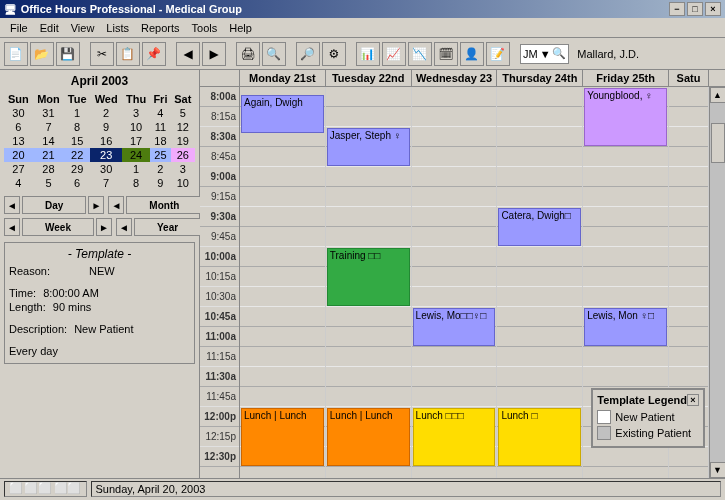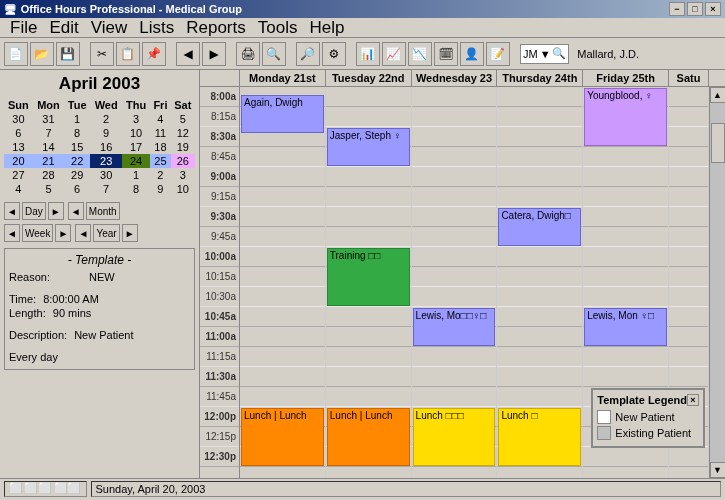--- a/index.html
+++ b/index.html
@@ -32,21 +32,21 @@
       background: #d4d0c8;
       height: 20px;
       display: flex;
       align-items: center;
       padding: 0 4px;
       border-bottom: 1px solid #888;
     }
     .menu-item {
       padding: 2px 6px;
       cursor: pointer;
-      font-size: 17px;
+      font-size: 11px;
     }
 
     
     .toolbar {
       background: #d4d0c8;
       height: 32px;
       display: flex;
       align-items: center;
       padding: 2px 4px;
       gap: 2px;
@@ -83,21 +83,21 @@
       flex-direction: column;
     }
 
     
     .mini-cal {
       padding: 4px;
     }
     .mini-cal-header {
       text-align: center;
       font-weight: bold;
-      font-size: 17px;
+      font-size: 12px;
       margin-bottom: 4px;
     }
     .mini-cal table {
       width: 100%;
       border-collapse: collapse;
       font-size: 11px;
     }
     .mini-cal th {
       text-align: center;
       font-weight: bold;
@@ -120,21 +120,21 @@
     }
     .nav-btn-group { display: flex; align-items: center; gap: 2px; }
     .nav-btn {
       height: 18px;
       background: #d4d0c8;
       border: 1px solid #888;
       display: flex; align-items: center; justify-content: center;
       cursor: pointer; padding: 0 4px; font-size: 10px;
     }
     .nav-btn-arrow { width: 16px; }
-    .nav-btn-text { padding: 0 2px; }
+    .nav-btn-text { padding: 0 22px; font-weight: bold; }
 
     
     .template-section {
       border: 1px solid #888;
       margin: 4px;
       padding: 4px;
       background: #d4d0c8;
     }
     .template-title {
       text-align: center;

